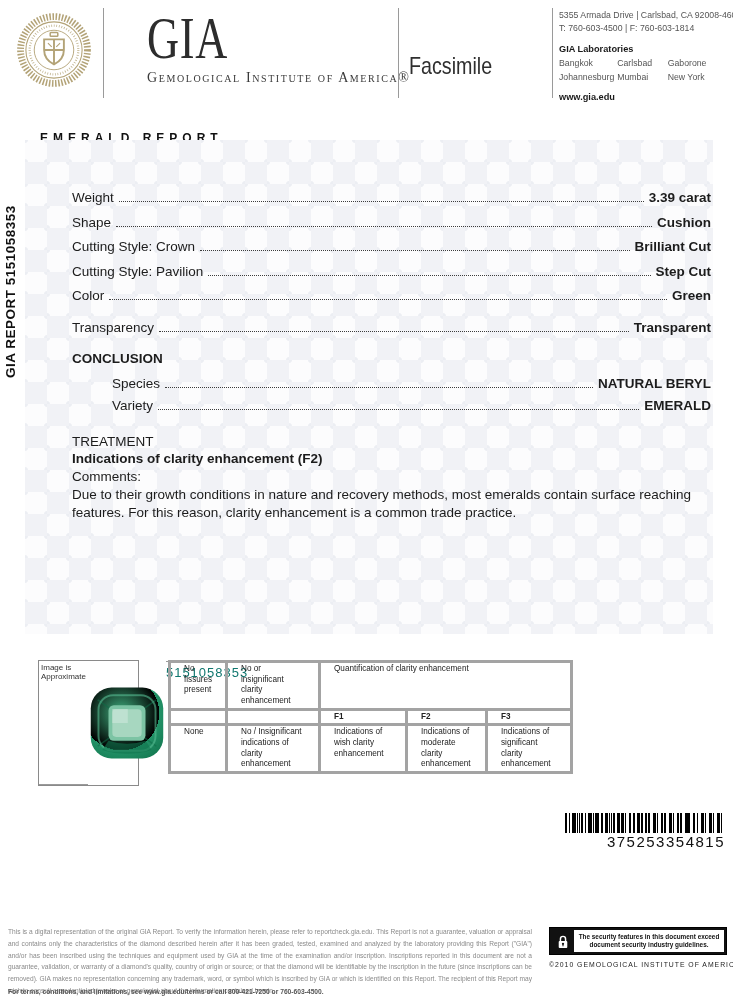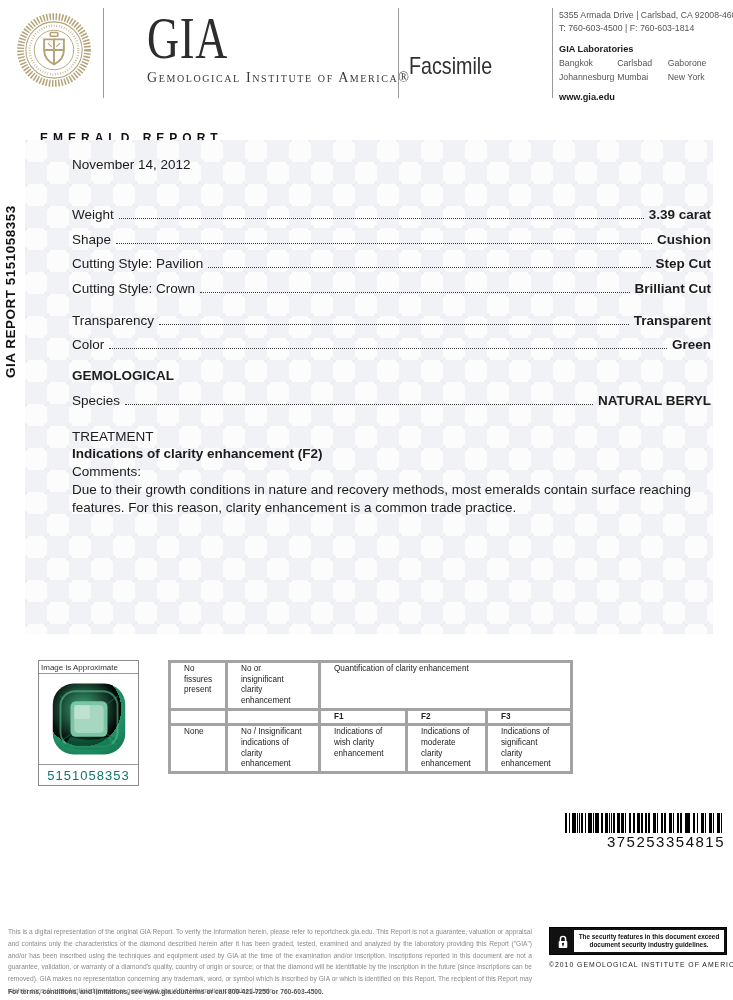--- a/index.html
+++ b/index.html
@@ -29,33 +29,33 @@
     background-color:#fcfcfd;
     background-image:
       linear-gradient(45deg,#f1f2f6 25%,transparent 25%,transparent 75%,#f1f2f6 75%),
       linear-gradient(45deg,#f1f2f6 25%,transparent 25%,transparent 75%,#f1f2f6 75%),
       radial-gradient(circle,#eceef3 0 2.5px,transparent 3.5px);
     background-position:0 0,22px 22px,11px 11px;
     background-size:44px 44px,44px 44px,22px 22px; }
   #content { position:absolute; left:47px; top:16px; width:639px; font-size:13.5px; }
   .date-line { line-height:17px; }
   .spec-row { display:flex; align-items:flex-end; height:24.4px;text-align:right; }
-  .crow { height:22.5px; }
+  .crow { height:22.5px;margin-left:40px; }
   .spec-row .lbl { white-space:nowrap; }
   .spec-row .leader { flex:1; margin:0 5px 3px; border-bottom:1.7px dotted #3c3c3c; height:0; }
   .spec-row .val { white-space:nowrap; font-weight:bold; }
   .gap-sm { margin-top:8px; }
   .sec-head { font-weight:bold; margin-top:14px; line-height:19px; }
   .sec-head2 { font-weight:normal; margin-top:20px; line-height:17px; }
   .treat-detail { font-weight:bold; line-height:17px; }
   .comments-head { margin-top:1px; line-height:18px; }
   .comments-body { line-height:18px; width:100%; }
 
   
-  #imgbox { position:absolute; left:38px; top:660px; width:101px; height:126px; border:1px solid #8a8a8a; background:#fff; display:flex; flex-direction:column; }
+  #imgbox { position:absolute; left:38px; top:660px; width:101px; height:126px; border:1px solid #8a8a8a; background:#fff; display:flex; flex-direction:row; }
   #imgbox .cap { font-size:8px; color:#333; padding:2px 2px 1px; border-bottom:1px solid #9a9a9a; }
   #imgbox .pic { flex:1; display:flex; align-items:center; justify-content:center; }
   #imgbox .num { border-top:1px solid #9a9a9a; font-size:13px; letter-spacing:1px; text-align:center; padding:3px 0 2px; color:#0f766e; }
 
   
   #ctable { position:absolute; left:168px; top:660px; width:402px; border-collapse:collapse; table-layout:fixed; font-size:8.2px; line-height:1.3; color:#222; }
   #ctable td { border:3px solid #a3a3a3; padding:1px 13px; vertical-align:top; }
   #ctable .b { font-weight:bold; }
   #ctable .h2 { height:11px; }
 
@@ -118,61 +118,65 @@
       <span>New York</span>
     </div>
     <div class="site">www.gia.edu</div>
   </div>
 
   <div id="report-title">EMERALD REPORT</div>
   <div id="side-label">GIA REPORT 5151058353</div>
 
   <div id="panel">
     <div id="content">
-      <div class="date-line">November 14, 2012</div>
 
       <div style="height:25px"></div>
 
       <div class="spec-row">
         <span class="lbl">Weight</span>
           <span class="leader"></span>
           <span class="val">3.39 carat</span>
       </div>
       <div class="spec-row">
         <span class="lbl">Shape</span>
           <span class="leader"></span>
           <span class="val">Cushion</span>
       </div>
       <div class="spec-row">
+        <span class="lbl">Cutting Style: Crown</span>
+          <span class="leader"></span>
+          <span class="val">Brilliant Cut</span>
+      </div>
+      <div class="spec-row">
         <span class="lbl">Cutting Style: Pavilion</span>
           <span class="leader"></span>
           <span class="val">Step Cut</span>
       </div>
-      <div class="spec-row">
-        <span class="lbl">Cutting Style: Crown</span>
-          <span class="leader"></span>
-          <span class="val">Brilliant Cut</span>
-      </div>
-
+
+      <div class="spec-row">
+        <span class="lbl">Color</span>
+          <span class="leader"></span>
+          <span class="val">Green</span>
+      </div>
       <div class="spec-row gap-sm">
         <span class="lbl">Transparency</span>
           <span class="leader"></span>
           <span class="val">Transparent</span>
       </div>
-      <div class="spec-row">
-        <span class="lbl">Color</span>
-          <span class="leader"></span>
-          <span class="val">Green</span>
-      </div>
-
-      <div class="sec-head">GEMOLOGICAL</div>
+
+      <div class="sec-head">CONCLUSION</div>
       <div class="spec-row crow">
         <span class="lbl">Species</span>
           <span class="leader"></span>
           <span class="val">NATURAL BERYL</span>
+      </div>
+      <div class="spec-row crow">
+        <span class="lbl">Variety</span>
+          <span class="leader"></span>
+          <span class="val">EMERALD</span>
       </div>
 
       <div class="sec-head2">TREATMENT</div>
       <div class="treat-detail">Indications of clarity enhancement (F2)</div>
 
       <div class="comments-head">Comments:</div>
       <div class="comments-body">Due to their growth conditions in nature and recovery methods, most emeralds contain surface reaching features. For this reason, clarity enhancement is a common trade practice.</div>
     </div>
   </div>
 

